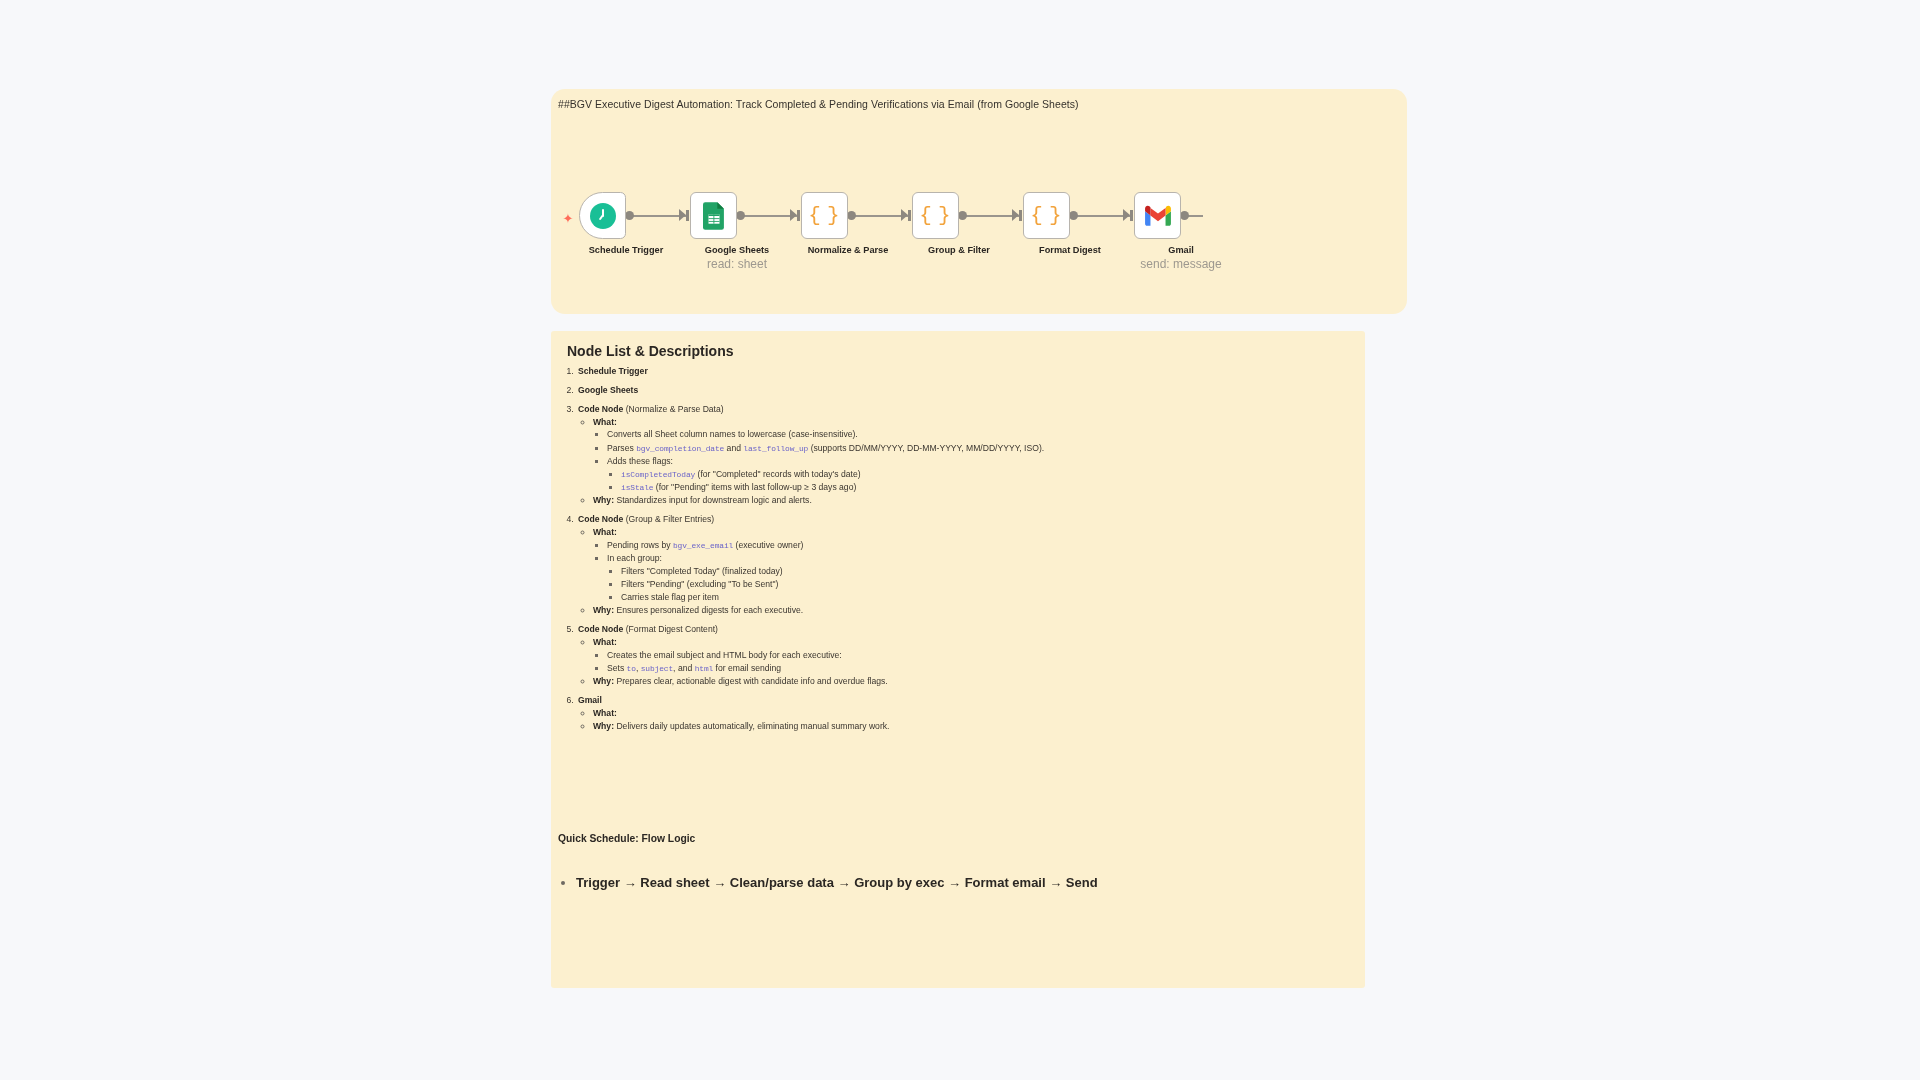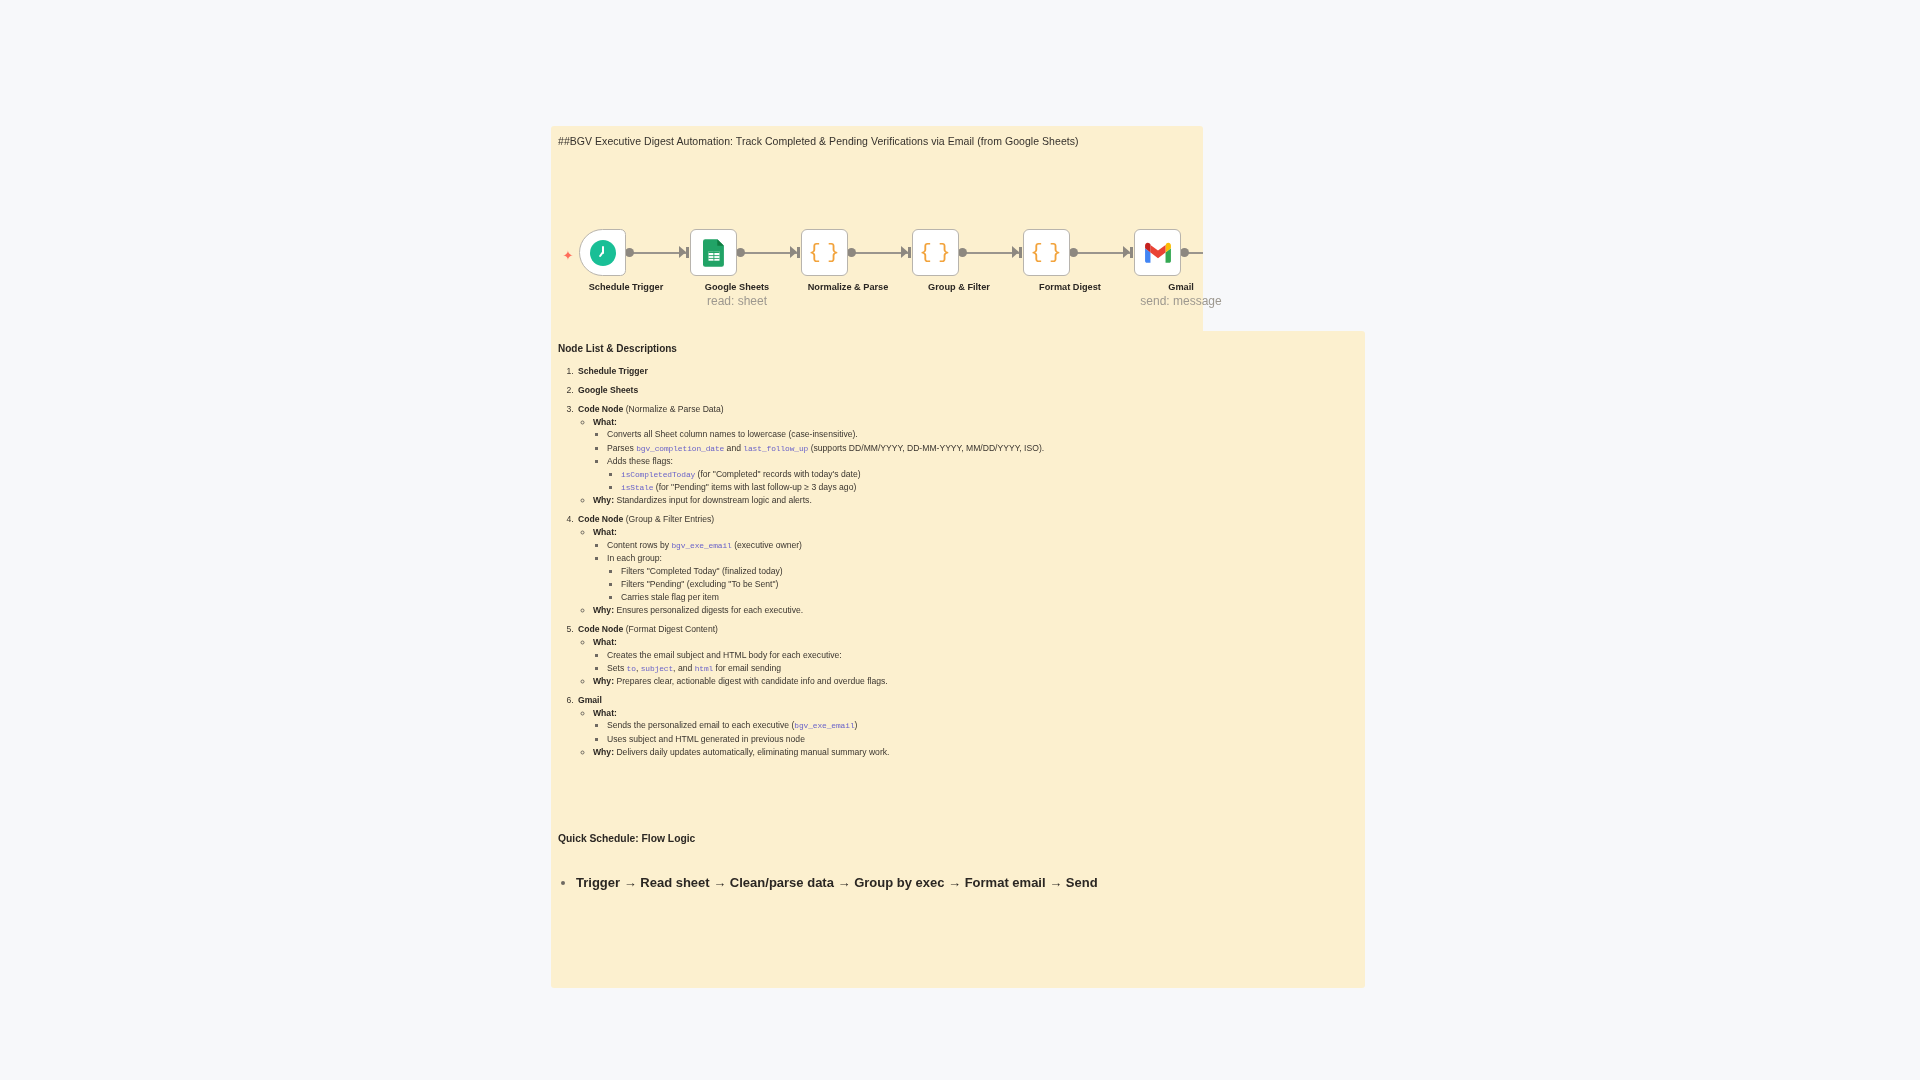--- a/index.html
+++ b/index.html
@@ -13,24 +13,23 @@
   .page {
     position: relative;
     width: 1920px; height: 1080px;
     background: #f7f8fa;
   }
 
   
   .diagram-panel {
     position: absolute;
     left: 551px; top: 89px;
-    width: 652px; height: 225px;
+    width: 856px; height: 225px;
     background: #fcf0cf;
-    border-radius: 3px;
-    margin-top: 37px;
+    border-radius: 14px;
   }
   .diagram-title {
     position: absolute;
     left: 7px; top: 9px;
     font-size: 10.5px;
     color: #35312c;
     letter-spacing: 0.05px;
     white-space: nowrap;
   }
 
@@ -152,22 +151,22 @@
   .doc-panel {
     position: absolute;
     left: 551px; top: 331px;
     width: 814px; height: 657px;
     background: #fcf0cf;
     border-radius: 3px;
     overflow: hidden;
   }
   .doc-h2 {
     position: absolute;
-    left: 7px; top: 12px;
-    font-size: 10px;
+    left: 16px; top: 12px;
+    font-size: 14px;
     font-weight: bold;
     color: #2b2723;
     text-align: right;
   }
   .doc-body {
     position: absolute;
     left: 0; top: 35px;
     width: 814px;
     padding: 0 8px;
     font-size: 8.6px;
@@ -342,21 +341,21 @@
           </ul>
         </li>
 
         <li>
           <span class="n-title">Code Node</span>
           <span class="n-paren">(Group &amp; Filter Entries)</span>
           <ul class="lv1">
             <li>
               <span class="lbl">What:</span>
               <ul class="lv2">
-                <li><span>Content rows by </span><code>bgv_exe_email</code><span> (executive owner)</span></li>
+                <li><span>Pending rows by </span><code>bgv_exe_email</code><span> (executive owner)</span></li>
                 <li>
                   <span>In each group:</span>
                   <ul class="lv3">
                     <li>Filters "Completed Today" (finalized today)</li>
                     <li>Filters "Pending" (excluding "To be Sent")</li>
                     <li>Carries stale flag per item</li>
                   </ul>
                 </li>
               </ul>
             </li>
@@ -379,24 +378,20 @@
             </li>
             <li><span class="lbl">Why:</span> <span>Prepares clear, actionable digest with candidate info and overdue flags.</span></li>
           </ul>
         </li>
 
         <li>
           <span class="n-title">Gmail</span>
           <ul class="lv1">
             <li>
               <span class="lbl">What:</span>
-              <ul class="lv2">
-                <li><span>Sends the personalized email to each executive (</span><code>bgv_exe_email</code><span>)</span></li>
-                <li>Uses subject and HTML generated in previous node</li>
-              </ul>
             </li>
             <li><span class="lbl">Why:</span> <span>Delivers daily updates automatically, eliminating manual summary work.</span></li>
           </ul>
         </li>
 
       </ol>
     </div>
 
     <div class="qr-h3">Quick Schedule: Flow Logic</div>
     <ul class="qr-list">

